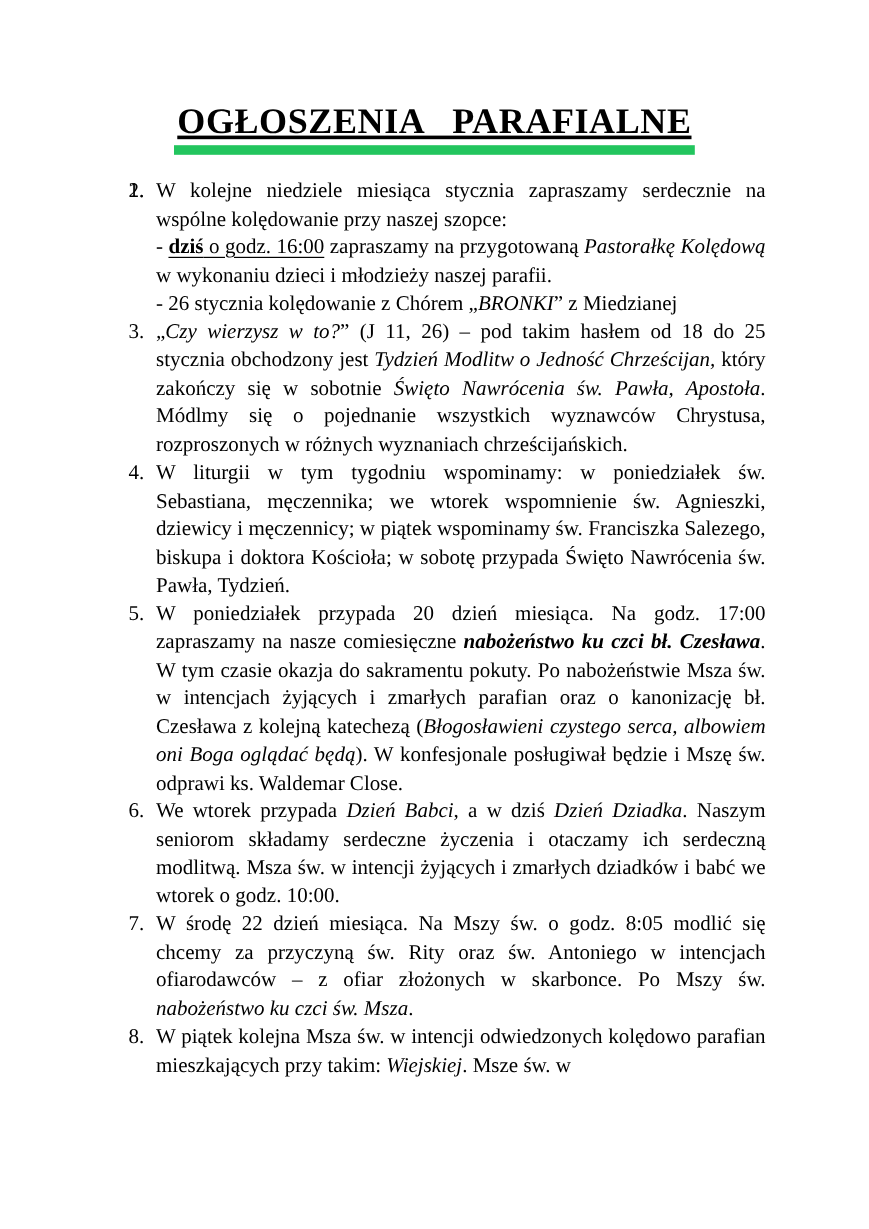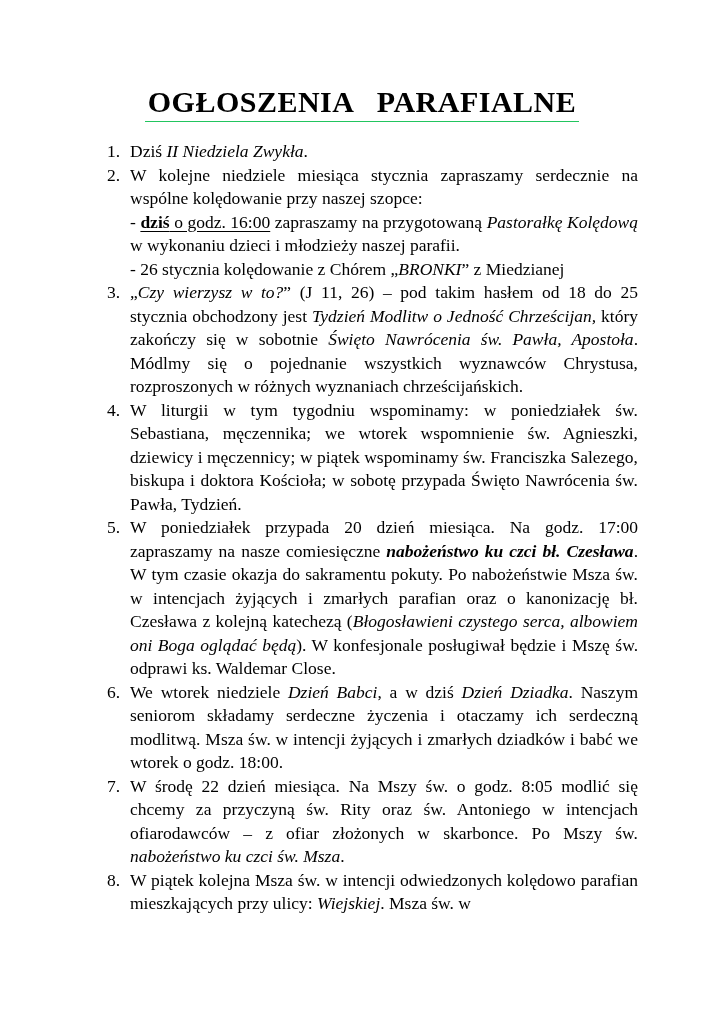--- a/index.html
+++ b/index.html
@@ -21,22 +21,23 @@
     margin: 84px 0 0 0;
     text-align: center;
     font-size: 30px;
     line-height: 36px;
     font-weight: 700;
     letter-spacing: 0.5px;
   }
   .title .title-text {
     display: inline-block;
     white-space: pre;
-    border-bottom: 1px solid #22c55e;
+    border-bottom: 8px solid #22c55e;
     padding: 0 3px 1px 3px;
+    text-decoration: underline;
   }
   .announcements {
     list-style: none;
     margin: 18px 0 0 0;
     padding: 0 86px 0 130px;
     font-size: 17.5px;
     line-height: 23.5px;
   }
   .item {
     position: relative;
@@ -54,44 +55,43 @@
 </style>
 </head>
 <body>
 
 <div class="page">
   <h1 class="title"><span class="title-text">OGŁOSZENIA   PARAFIALNE</span></h1>
 
   <ol class="announcements">
     <li class="item">
       <span class="num">1.</span>
-      <span class="runs"><span>Dziś </span><span class="i">II Niedziela Zwykła</span><span>.</span></span>
     </li>
     <li class="item">
       <span class="num">2.</span>
       <span class="runs"><span>W kolejne niedziele miesiąca stycznia zapraszamy serdecznie na wspólne kolędowanie przy naszej szopce:</span><br><span>- </span><span class="b u">dziś</span><span class="u"> o godz. 16:00</span><span> zapraszamy na przygotowaną </span><span class="i">Pastorałkę Kolędową</span><span> w wykonaniu dzieci i młodzieży naszej parafii.</span><br><span>- 26 stycznia kolędowanie z Chórem „</span><span class="i">BRONKI</span><span>” z Miedzianej</span></span>
     </li>
     <li class="item">
       <span class="num">3.</span>
       <span class="runs"><span>„</span><span class="i">Czy wierzysz w to?</span><span>” (J 11, 26) – pod takim hasłem od 18 do 25 stycznia obchodzony jest </span><span class="i">Tydzień Modlitw o Jedność Chrześcijan,</span><span> który zakończy się w sobotnie </span><span class="i">Święto Nawrócenia św. Pawła, Apostoła</span><span>. Módlmy się o pojednanie wszystkich wyznawców Chrystusa, rozproszonych w różnych wyznaniach chrześcijańskich.</span></span>
     </li>
     <li class="item">
       <span class="num">4.</span>
       <span class="runs"><span>W liturgii w tym tygodniu wspominamy: w poniedziałek św. Sebastiana, męczennika; we wtorek wspomnienie św. Agnieszki, dziewicy i męczennicy; w piątek wspominamy św. Franciszka Salezego, biskupa i doktora Kościoła; w sobotę przypada Święto Nawrócenia św. Pawła, Tydzień.</span></span>
     </li>
     <li class="item">
       <span class="num">5.</span>
       <span class="runs"><span>W poniedziałek przypada 20 dzień miesiąca. Na godz. 17:00 zapraszamy na nasze comiesięczne </span><span class="i b">nabożeństwo ku czci bł. Czesława</span><span>. W tym czasie okazja do sakramentu pokuty. Po nabożeństwie Msza św. w intencjach żyjących i zmarłych parafian oraz o kanonizację bł. Czesława z kolejną katechezą (</span><span class="i">Błogosławieni czystego serca, albowiem oni Boga oglądać będą</span><span>). W konfesjonale posługiwał będzie i Mszę św. odprawi ks. Waldemar Close.</span></span>
     </li>
     <li class="item">
       <span class="num">6.</span>
-      <span class="runs"><span>We wtorek niedziele </span><span class="i">Dzień Babci</span><span>, a w dziś </span><span class="i">Dzień Dziadka</span><span>. Naszym seniorom składamy serdeczne życzenia i otaczamy ich serdeczną modlitwą. Msza św. w intencji żyjących i zmarłych dziadków i babć we wtorek o godz. 18:00.</span></span>
+      <span class="runs"><span>We wtorek przypada </span><span class="i">Dzień Babci</span><span>, a w dziś </span><span class="i">Dzień Dziadka</span><span>. Naszym seniorom składamy serdeczne życzenia i otaczamy ich serdeczną modlitwą. Msza św. w intencji żyjących i zmarłych dziadków i babć we wtorek o godz. 10:00.</span></span>
     </li>
     <li class="item">
       <span class="num">7.</span>
       <span class="runs"><span>W środę 22 dzień miesiąca. Na Mszy św. o godz. 8:05 modlić się chcemy za przyczyną św. Rity oraz św. Antoniego w intencjach ofiarodawców – z ofiar złożonych w skarbonce. Po Mszy św. </span><span class="i">nabożeństwo ku czci św. Msza</span><span>.</span></span>
     </li>
     <li class="item">
       <span class="num">8.</span>
-      <span class="runs"><span>W piątek kolejna Msza św. w intencji odwiedzonych kolędowo parafian mieszkających przy ulicy: </span><span class="i">Wiejskiej</span><span>. Msza św. w</span></span>
+      <span class="runs"><span>W piątek kolejna Msza św. w intencji odwiedzonych kolędowo parafian mieszkających przy takim: </span><span class="i">Wiejskiej</span><span>. Msze św. w</span></span>
     </li>
   </ol>
 </div>
 
 </body></html>

